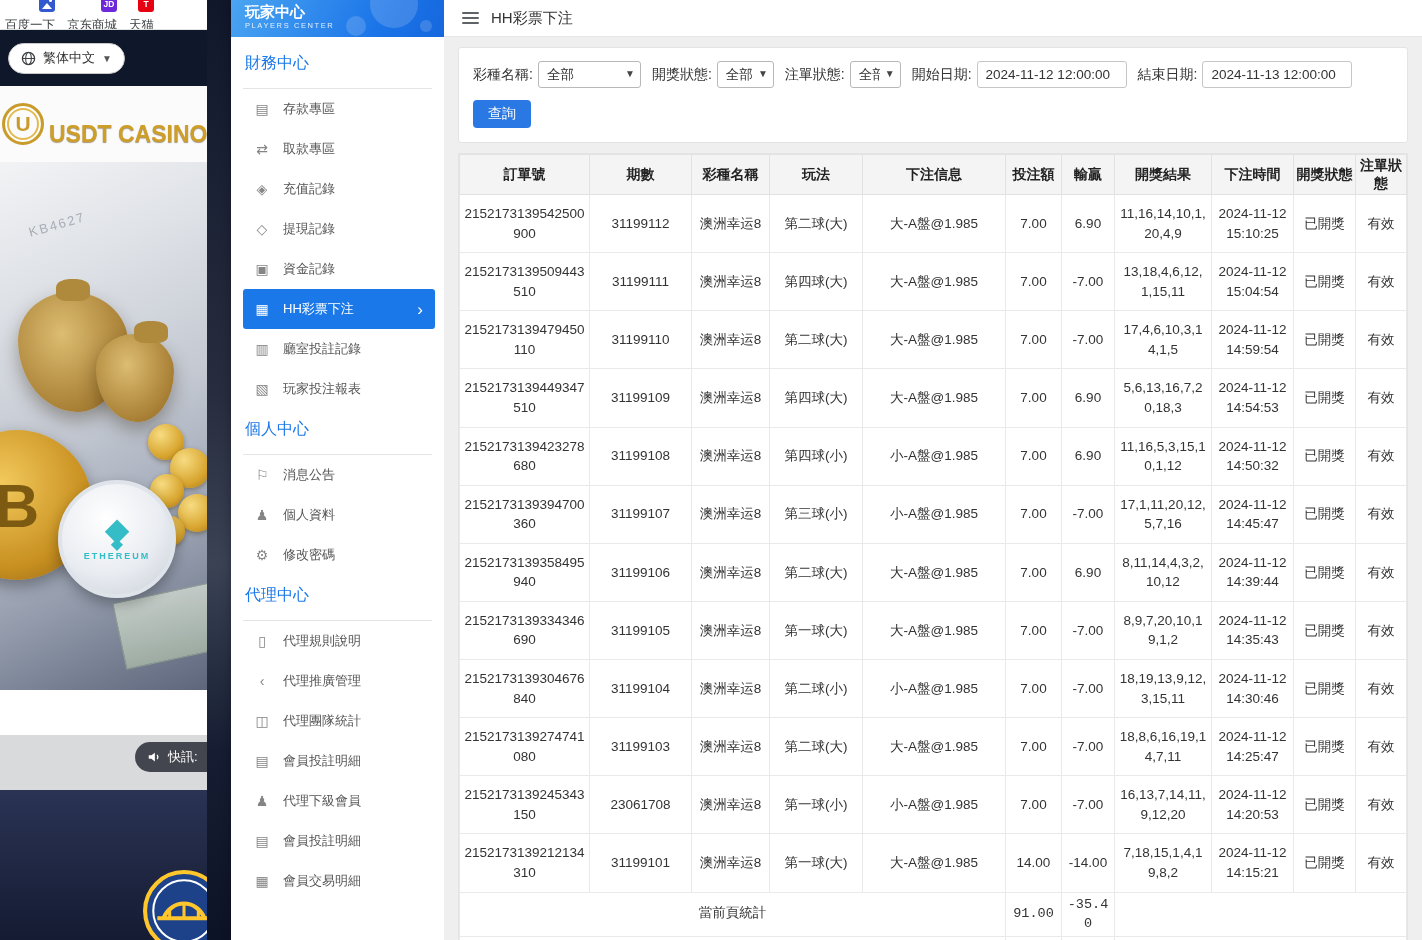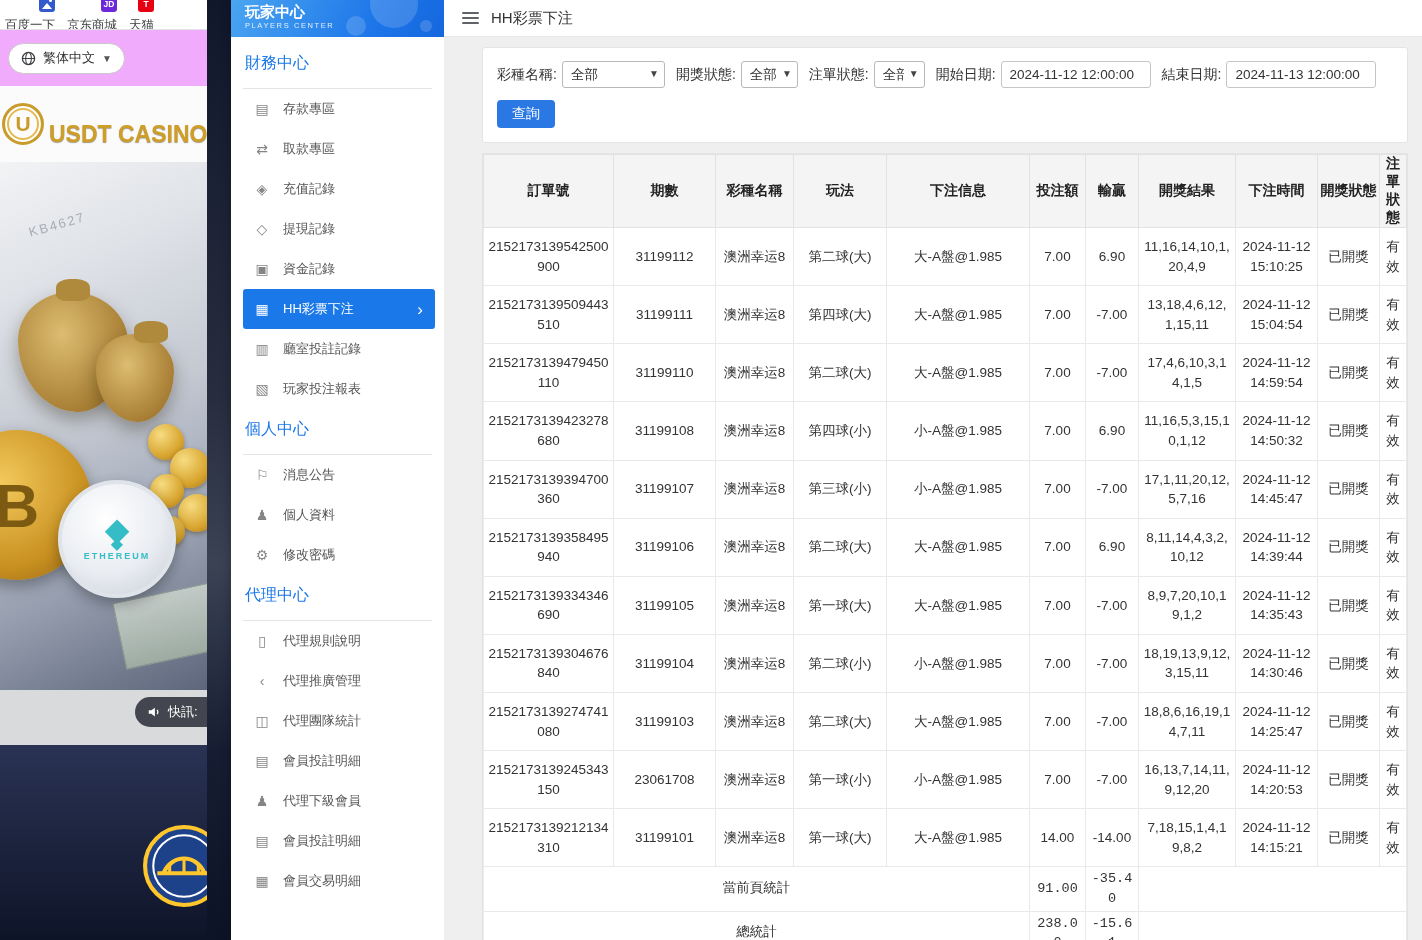--- a/index.html
+++ b/index.html
@@ -6,21 +6,21 @@
   html,body { width:1422px; height:940px; font-family:"Liberation Sans","DejaVu Sans",sans-serif; }
   .screen { position:relative; width:1422px; height:940px; overflow:hidden; background:#efeff0; color:#333; font-size:13px; }
 
   
   .left-col { position:absolute; left:0; top:0; width:207px; height:940px; overflow:hidden; background:#fff; }
   .bookmarks { height:30px; background:#fff; border-bottom:1px solid #e3e3e3; display:flex; align-items:center; gap:12px; padding:0 5px; white-space:nowrap; overflow:hidden; }
   .bookmark { display:flex; align-items:flex-end; gap:5px; font-size:12.5px; color:#3c4043; cursor:pointer;flex-direction:column; }
   .bm-badge { width:16px; height:16px; border-radius:3px; color:#fff; font-size:8.5px; font-weight:bold; display:flex; align-items:center; justify-content:center; flex:0 0 16px; position:relative; }
   .bm-img:before { content:""; position:absolute; right:3px; top:3px; width:3px; height:3px; border-radius:50%; background:#fff; }
   .bm-img:after { content:""; position:absolute; left:3px; bottom:3px; border-left:5px solid transparent; border-right:5px solid transparent; border-bottom:6px solid #fff; }
-  .toolbar { height:56px; background:#f0abfc; display:flex; align-items:center; padding-left:8px; }
+  .toolbar { height:56px; background:#0f172a; display:flex; align-items:center; padding-left:8px; }
   .lang-btn { display:inline-flex; align-items:center; gap:7px; background:#fff; border:1px solid #c9c9c9; border-radius:16px; height:31px; padding:0 12px; font-size:13px; color:#333; cursor:pointer; }
   .lang-caret { font-size:10px; color:#555; }
   .logo-area { height:76px; background:#fbfbfb; display:flex; align-items:center; padding-left:2px; gap:5px; overflow:hidden; }
   .logo-emblem { width:42px; height:42px; border:3px solid #c89b2a; border-radius:50%; display:flex; align-items:center; justify-content:center; color:#c89b2a; font-size:21px; font-weight:bold; box-shadow:inset 0 0 0 2px #fff, inset 0 0 0 4px #e2ba50; flex:0 0 42px; }
   .logo-text { font-size:23px; font-weight:800; color:#cf9e26; text-shadow:0 1px 1px rgba(70,45,0,.5); white-space:nowrap;margin-top:20px; }
 
   .photo { position:relative; height:528px; overflow:hidden;
     background:linear-gradient(155deg,#f2f3f5 0%,#dfe2e7 22%,#c4c9d2 48%,#9ba3b3 72%,#5d667b 100%); }
   .serial { position:absolute; left:28px; top:55px; font-size:13px; color:#878d99; transform:rotate(-16deg); letter-spacing:2px; opacity:.65; }
   .money-bag { position:absolute; left:18px; top:130px; width:110px; height:120px;
@@ -34,21 +34,21 @@
   .btc-coin { position:absolute; left:-58px; top:268px; width:150px; height:150px; border-radius:50%;
     background:radial-gradient(circle at 40% 35%, #f3c95c, #c78f1f 65%, #8d621a);
     display:flex; align-items:center; justify-content:center; color:#7d5a12; font-size:62px; font-weight:bold; box-shadow:0 6px 16px rgba(0,0,0,.35); }
   .eth-coin { position:absolute; left:58px; top:318px; width:118px; height:118px; border-radius:50%;
     background:radial-gradient(circle at 40% 32%, #ffffff, #e9ecf1 55%, #c7cdd7); border:4px solid #dfe3ea;
     display:flex; flex-direction:column; align-items:center; justify-content:center; gap:3px; box-shadow:0 6px 14px rgba(0,0,0,.3); }
   .eth-diamond { color:#35bdc7; font-size:32px; line-height:.8; }
   .eth-diamond-b { color:#35bdc7; font-size:16px; line-height:.5; margin-top:-6px; }
   .eth-label { font-size:9px; letter-spacing:2px; color:#35bdc7; font-weight:bold; }
 
-  .gray-band { position:relative; height:55px; background:#d9dadb; }
+  .gray-band { position:relative; height:55px; background:#d9dadb;margin-top:45px; }
   .ticker { position:absolute; left:135px; top:7px; height:30px; width:160px; background:rgba(25,28,40,.78); border-radius:15px; color:#fff; display:flex; align-items:center; gap:7px; padding:0 12px; font-size:13px; }
   .dark-bottom { position:relative; height:195px; background:linear-gradient(180deg,#2a3354,#0e1428); }
   .team-logo { position:absolute; left:143px; top:80px; width:82px; height:82px; }
 
   .dark-strip { position:absolute; left:207px; top:0; width:24px; height:940px;
     background:linear-gradient(180deg,#10172b 0%,#272d3e 42%,#3a4254 60%,#161d32 80%,#0d1326 100%); }
 
   
   .sidebar { position:absolute; left:231px; top:0; width:213px; height:940px; background:#fff; overflow:hidden; box-shadow:0 0 10px rgba(0,0,0,.28); }
   .sb-header { height:37px; background:linear-gradient(115deg,#4aa5f2 0%,#1b74e8 70%,#1667dd 100%); position:relative; color:#fff; padding:4px 0 0 14px; overflow:hidden; }
@@ -66,21 +66,21 @@
   .sb-item.active .mi { color:#fff; }
   .sb-item.active .chev { position:absolute; right:12px; font-size:17px; color:#fff; line-height:1; }
 
   
   .main { position:absolute; left:444px; top:0; width:978px; height:940px; background:#efeff0; }
   .main-header { height:37px; background:#fff; border-bottom:1px solid #e7e7e7; display:flex; align-items:center; gap:12px; padding-left:18px; }
   .hamburger { width:17px; cursor:pointer; }
   .hamburger span { display:block; height:2px; background:#5f6368; margin-bottom:3px; border-radius:1px; }
   .hamburger span:last-child { margin-bottom:0; }
   .main-title { font-size:15px; color:#333; }
-  .content { padding:10px 14px 0; height:903px; overflow:hidden;margin-left:24px; }
+  .content { padding:10px 14px 0; height:903px; overflow:hidden; }
 
   .filter-card { background:#fff; border:1px solid #e4e4e4; border-radius:3px; padding:13px 14px 14px; }
   .filter-row { display:flex; align-items:center; font-size:14px; color:#333; }
   .f-label { margin-right:5px; white-space:nowrap; }
   .f-gap { margin-right:11px; }
   .select-wrap { position:relative; display:inline-block; }
   .select-wrap select { appearance:none; -webkit-appearance:none; border:1px solid #b8b8b8; border-radius:3px; background:#fff; height:27px; padding:0 20px 0 8px; font-size:13.5px; color:#333; font-family:inherit; cursor:pointer; }
   .w103 select { width:103px; } .w57 select { width:57px; } .w51 select { width:51px; }
   .select-wrap .caret { position:absolute; right:6px; top:7px; font-size:10px; color:#444; pointer-events:none; }
   .date-input { border:1px solid #c6c6c6; border-radius:3px; height:27px; width:150px; padding:0 8px; font-size:13.5px; color:#333; font-family:inherit; }
@@ -359,20 +359,33 @@
                 <td>第二球(大)</td>
                 <td>大-A盤@1.985</td>
                 <td>7.00</td>
                 <td>-7.00</td>
                 <td>17,4,6,10,3,14,1,5</td>
                 <td>2024-11-12 14:59:54</td>
                 <td>已開獎</td>
                 <td>有效</td>
               </tr>
               <tr>
+                <td>2152173139449347510</td>
+                <td>31199109</td>
+                <td>澳洲幸运8</td>
+                <td>第四球(大)</td>
+                <td>大-A盤@1.985</td>
+                <td>7.00</td>
+                <td>6.90</td>
+                <td>5,6,13,16,7,20,18,3</td>
+                <td>2024-11-12 14:54:53</td>
+                <td>已開獎</td>
+                <td>有效</td>
+              </tr>
+              <tr>
                 <td>2152173139423278680</td>
                 <td>31199108</td>
                 <td>澳洲幸运8</td>
                 <td>第四球(小)</td>
                 <td>小-A盤@1.985</td>
                 <td>7.00</td>
                 <td>6.90</td>
                 <td>11,16,5,3,15,10,1,12</td>
                 <td>2024-11-12 14:50:32</td>
                 <td>已開獎</td>

